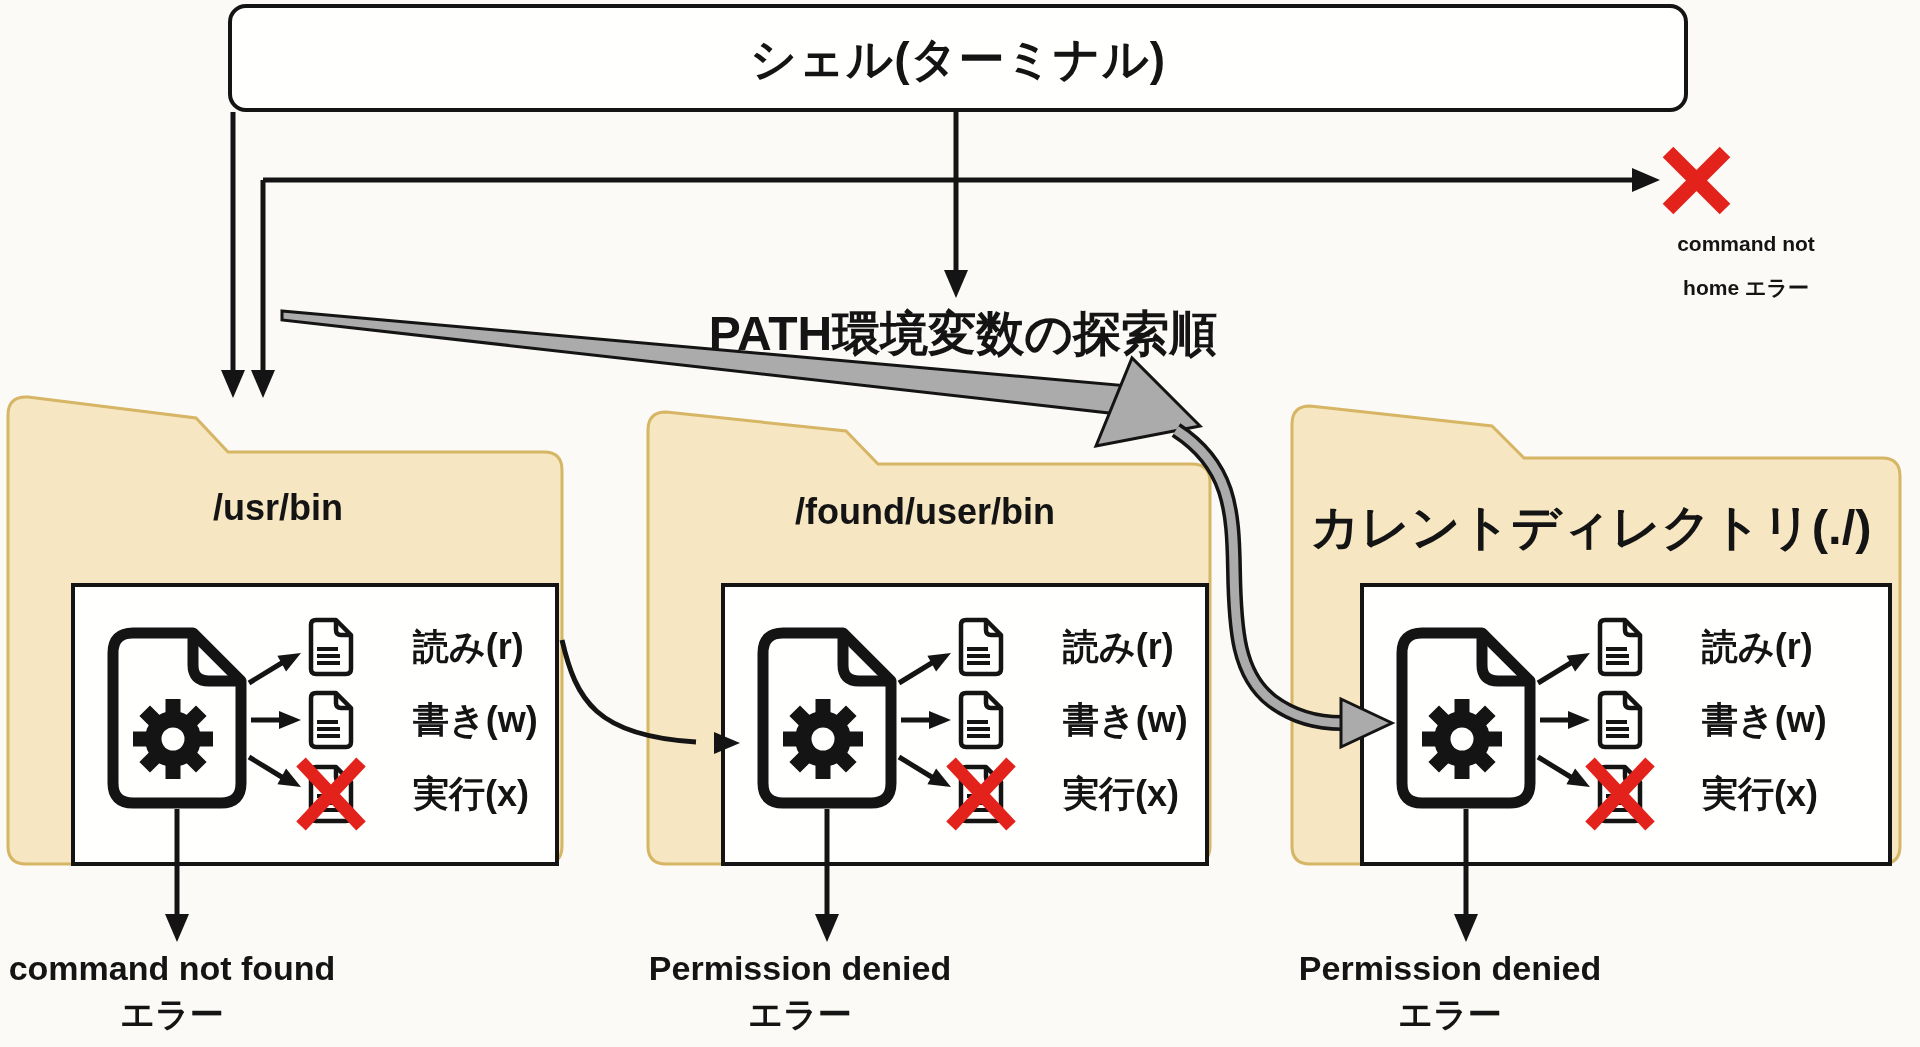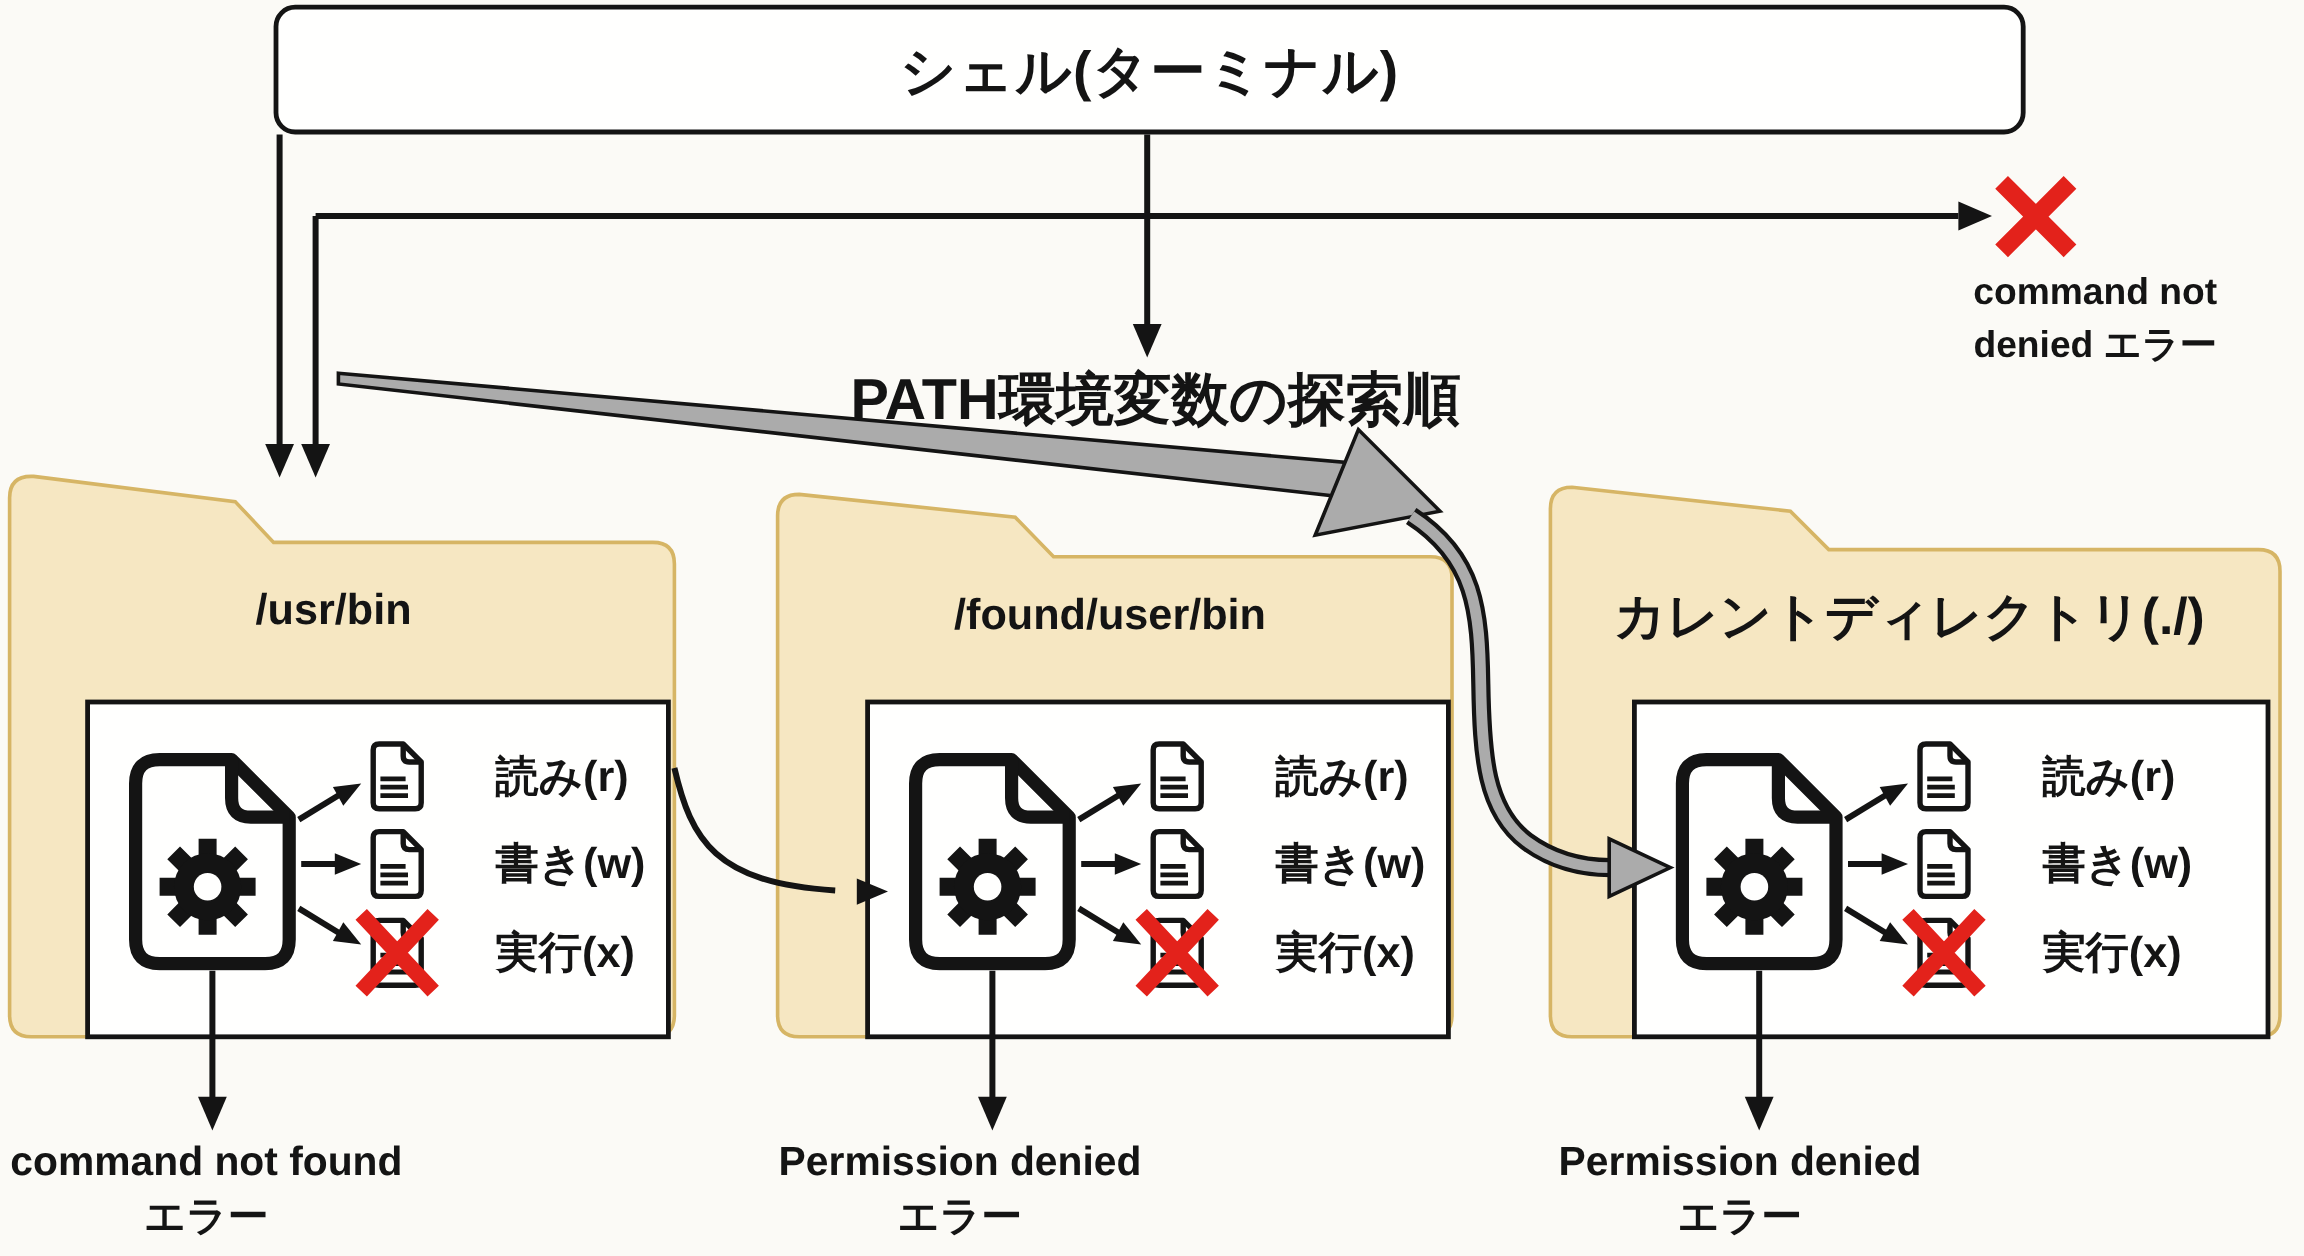--- a/index.html
+++ b/index.html
@@ -13,24 +13,24 @@
     font-family:"Liberation Sans","DejaVu Sans",sans-serif;
     color:var(--ink);
   }
   .stage svg{position:absolute;left:0;top:0;}
   .txt{position:absolute;font-weight:700;white-space:nowrap;color:var(--ink);line-height:1;}
   .ctr{transform:translate(-50%,-50%);}
   .vctr{transform:translateY(-50%);margin-left:48px;}
   .t-shell{font-size:46px;letter-spacing:1px;}
   .t-path{font-size:48px;}
   .t-folder{font-size:36px;}
-  .t-folder3{font-size:43px;}
+  .t-folder3{font-size:49px;margin-top:12px;}
   .t-row{font-size:36px;}
   .t-err{font-size:34px;text-align:left;}
-  .t-trerr{font-size:31px;text-align:center;}
+  .t-trerr{font-size:21px;text-align:center;}
   
   .ink-stroke{stroke:var(--ink);fill:none;}
   .ink-fill{fill:var(--ink);stroke:none;}
   .tan-shape{fill:var(--tan);stroke:var(--tan-border);stroke-width:3;}
   .white-box{fill:var(--box);stroke:var(--ink);stroke-width:4;}
   .shell-rect{fill:var(--box);stroke:var(--ink);stroke-width:4;}
   .gray-fill{fill:var(--gray);stroke:var(--ink);stroke-width:3;}
   .gray-core{stroke:var(--gray);fill:none;}
   .red-x{stroke:var(--red);fill:none;}
 </style>
@@ -137,21 +137,21 @@
         </g>
       </g>
 
     <path d="M1668,152 L1725,209 M1725,152 L1668,209" class="red-x" stroke-width="15"></path>
   </svg>
 
   <div class="txt ctr t-shell" style="left:958px;top:59px;">シェル(ターミナル)</div>
   <div class="txt ctr t-path" style="left:963px;top:334px;">PATH環境変数の探索順</div>
 
   <div class="txt ctr t-trerr" style="left:1746px;top:243px;">command not</div>
-  <div class="txt ctr t-trerr" style="left:1746px;top:287px;">denied エラー</div>
+  <div class="txt ctr t-trerr" style="left:1746px;top:287px;">home エラー</div>
 
   <div class="txt ctr t-folder" style="left:278px;top:508px;">/usr/bin</div>
   <div class="txt ctr t-folder" style="left:925px;top:512px;">/found/user/bin</div>
   <div class="txt ctr t-folder3" style="left:1591px;top:515px;">カレントディレクトリ(./)</div>
 
   <div class="txt vctr t-row" style="left:365px;top:647px;">読み(r)</div>
   <div class="txt vctr t-row" style="left:365px;top:720px;">書き(w)</div>
   <div class="txt vctr t-row" style="left:365px;top:794px;">実行(x)</div>
 
   <div class="txt vctr t-row" style="left:1015px;top:647px;">読み(r)</div>

